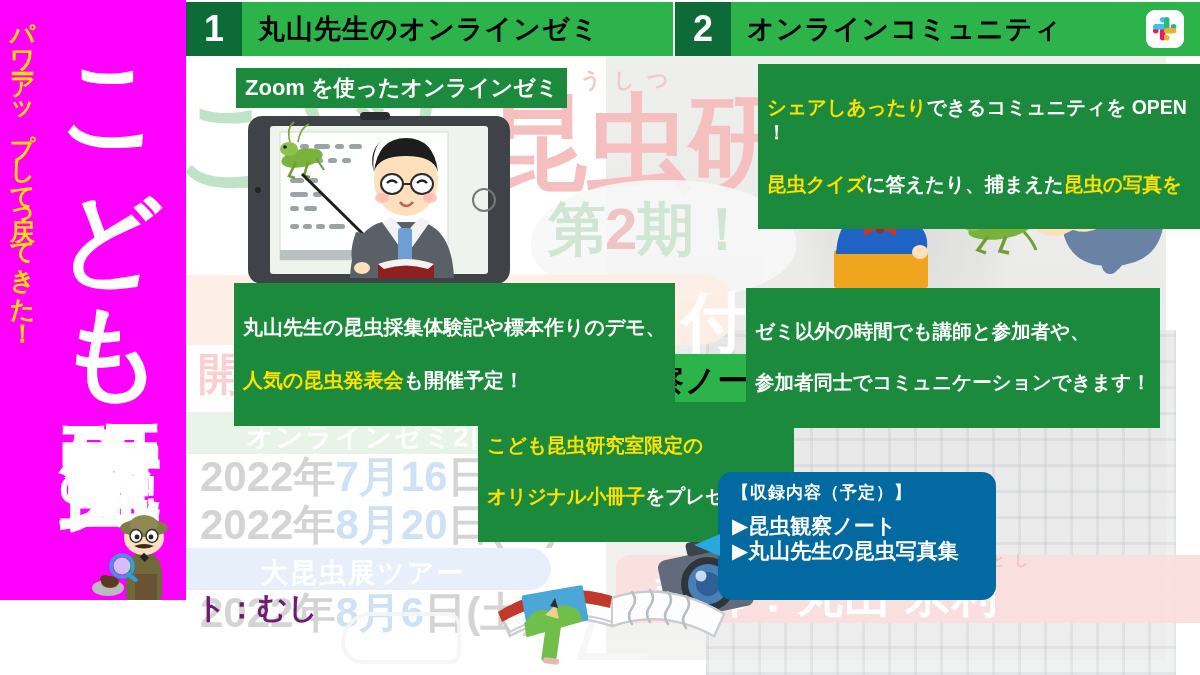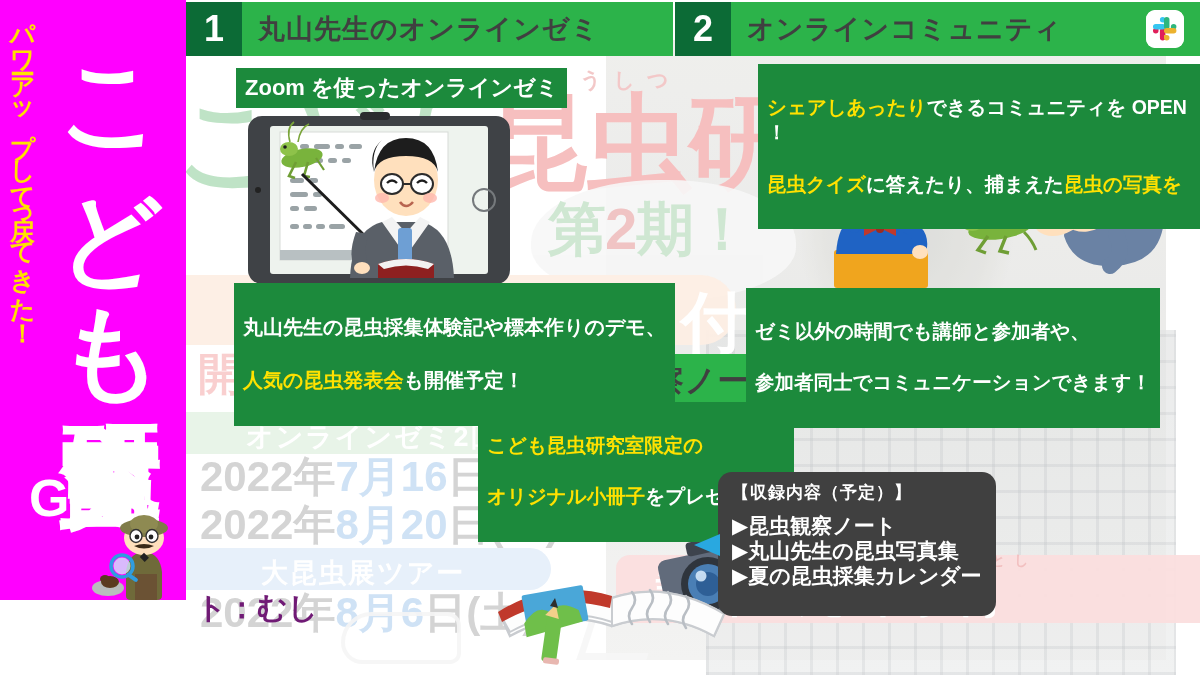--- a/index.html
+++ b/index.html
@@ -23,22 +23,22 @@
     line-height:38px; white-space:nowrap;
     -webkit-text-stroke:0px;
   }
   .title-vert{
     position:absolute; left:46px; top:2px; width:125px; height:470px;
     writing-mode:vertical-rl; text-orientation:upright;
     color:#ffffff; font-weight:bold; font-size:103px; letter-spacing:-2px;
     line-height:118px; white-space:nowrap;
   }
   .get-word{
-    position:absolute; left:28px; top:468px; width:130px;
-    text-align:center; color:#fff; font-weight:bold; font-size:52px;
+    position:absolute; left:44px; top:468px; width:130px;
+    text-align:center; color:#fff; font-weight:bold; font-size:40px;
     letter-spacing:1px;
   }
 
   
   .mascot{ position:absolute; left:88px; top:508px; width:96px; height:92px; }
 
   
   .content{ position:absolute; left:186px; top:0; width:1014px; height:675px; background:#fff; overflow:hidden; }
 
   
@@ -149,21 +149,21 @@
 
   
   .hdr{
     position:absolute; height:54px; background:#2cb34a; display:flex; align-items:center;
   }
   .hdr .num{
     width:56px; height:54px; background:#0c6b36; color:#fff;
     font-weight:bold; font-size:36px; display:flex; align-items:center; justify-content:center;
   }
   .hdr .ttl{
-    color:#404040; font-weight:bold; font-size:27px; letter-spacing:1px;
+    color:#000000; font-weight:bold; font-size:27px; letter-spacing:1px;
     margin-left:16px; white-space:nowrap;
   }
   #hdr1{ left:0px; top:2px; width:487px; }
   #hdr2{ left:489px; top:2px; width:525px; }
   #hdr3{ left:202px; top:354px; width:700px; }
   #hdr3 .num{ font-size:40px; }
   #hdr3 .ttl{ font-size:31px; }
 
   .slack-logo{
     position:absolute; right:16px; top:8px; width:38px; height:38px;
@@ -177,22 +177,22 @@
   }
   .cap .y{ color:#ffe100; }
   #cap-zoom{ left:50px; top:68px; font-size:22px; letter-spacing:0px; }
   #cap1{ left:48px; top:283px; font-size:20px; letter-spacing:0px; }
   #cap2top{ left:572px; top:64px; font-size:19.5px; letter-spacing:0px; }
   #cap2bot{ left:560px; top:288px; font-size:19.5px; letter-spacing:0px; }
   #cap3{ left:292px; top:402px; font-size:19.5px; letter-spacing:0px; }
 
   
   .bluebox{
-    position:absolute; left:532px; top:472px; width:278px; height:144px;
-    background:#404040; border-radius:14px; color:#fff; padding:9px 14px;
+    position:absolute; left:532px; top:472px; width:278px; height:128px;
+    background:#0369a1; border-radius:14px; color:#fff; padding:9px 14px;
   }
   .bluebox .bb-title{ font-weight:bold; font-size:17px; letter-spacing:1px; }
   .bluebox .bb-list{ margin-top:10px; font-size:21px; font-weight:bold; line-height:1.18; }
   .bluebox .bb-list div{ white-space:nowrap; }
   .bluebox:after{
     content:""; position:absolute; left:-24px; top:62px;
     border-width:11px 26px 11px 0; border-style:solid;
     border-color:transparent #29a8e0 transparent transparent;
   }
 
@@ -491,18 +491,17 @@
     <div class="cap" id="cap3">
       <div class="y">こども昆虫研究室限定の</div>
       <div><span class="y">オリジナル小冊子</span><span>をプレゼント！</span></div>
     </div>
 
     <div class="bluebox">
       <div class="bb-title">【収録内容（予定）】</div>
       <div class="bb-list">
         <div>▶昆虫観察ノート</div>
         <div>▶丸山先生の昆虫写真集</div>
-        <div>▶夏の昆虫採集カレンダー</div>
       </div>
     </div>
 
   </div>
 </div>
 
 </body></html>

